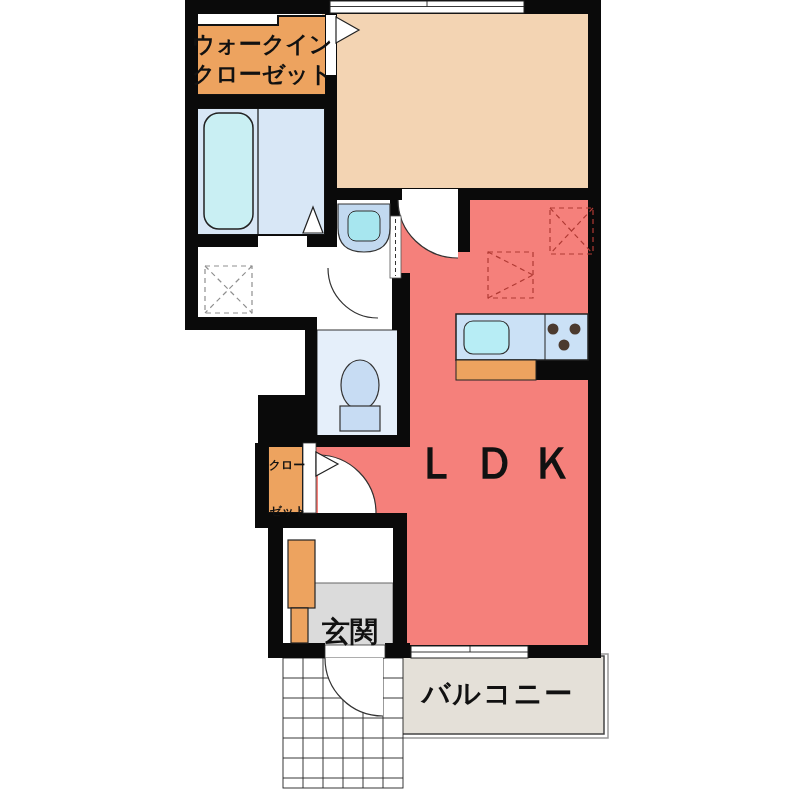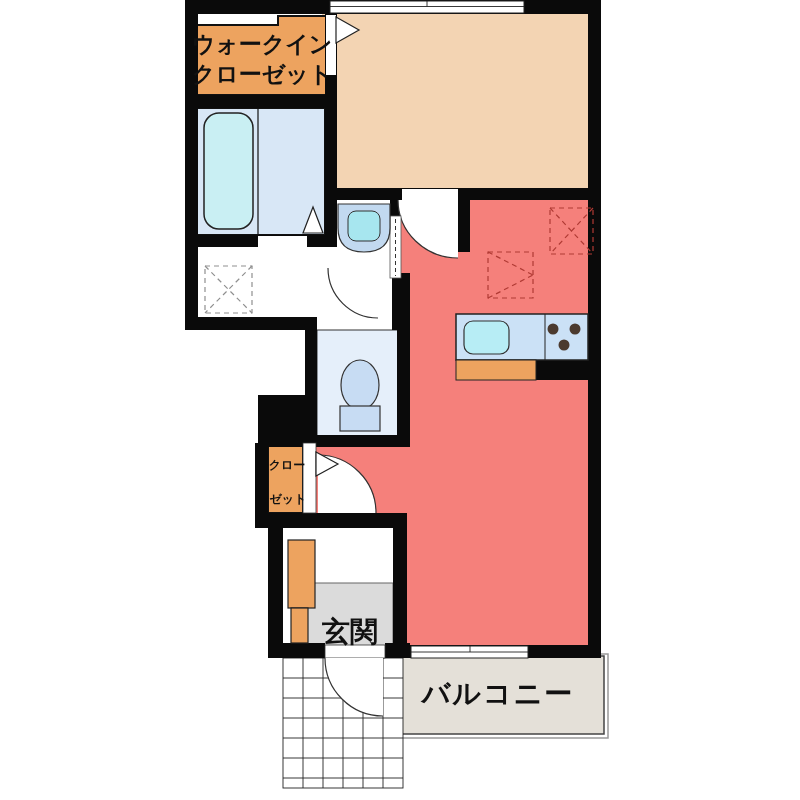--- a/index.html
+++ b/index.html
@@ -167,20 +167,21 @@
   <g stroke="#222" stroke-width="1.2">
     <rect x="288" y="540" width="27" height="68" fill="#eda35f"></rect>
     <rect x="291" y="608" width="17" height="35" fill="#eda35f"></rect>
   </g>
 </svg>
 
   <div class="lbl lbl-wic" style="left:262px;top:44px;">ウォークイン</div>
   <div class="lbl lbl-wic" style="left:262px;top:74px;">クローゼット</div>
 
 
+  <div class="lbl lbl-ldk" style="left:502px;top:463px;">ＬＤＫ</div>
 
   <div class="lbl lbl-closet" style="left:287px;top:466px;">クロー</div>
-  <div class="lbl lbl-closet" style="left:288px;top:500px;">ゼット</div>
+  <div class="lbl lbl-closet" style="left:288px;top:512px;">ゼット</div>
 
   <div class="lbl lbl-genkan" style="left:350px;top:616px;">玄関</div>
 
   <div class="lbl lbl-balcony" style="left:498px;top:694px;">バルコニー</div>
 </div>
 
 </body></html>

